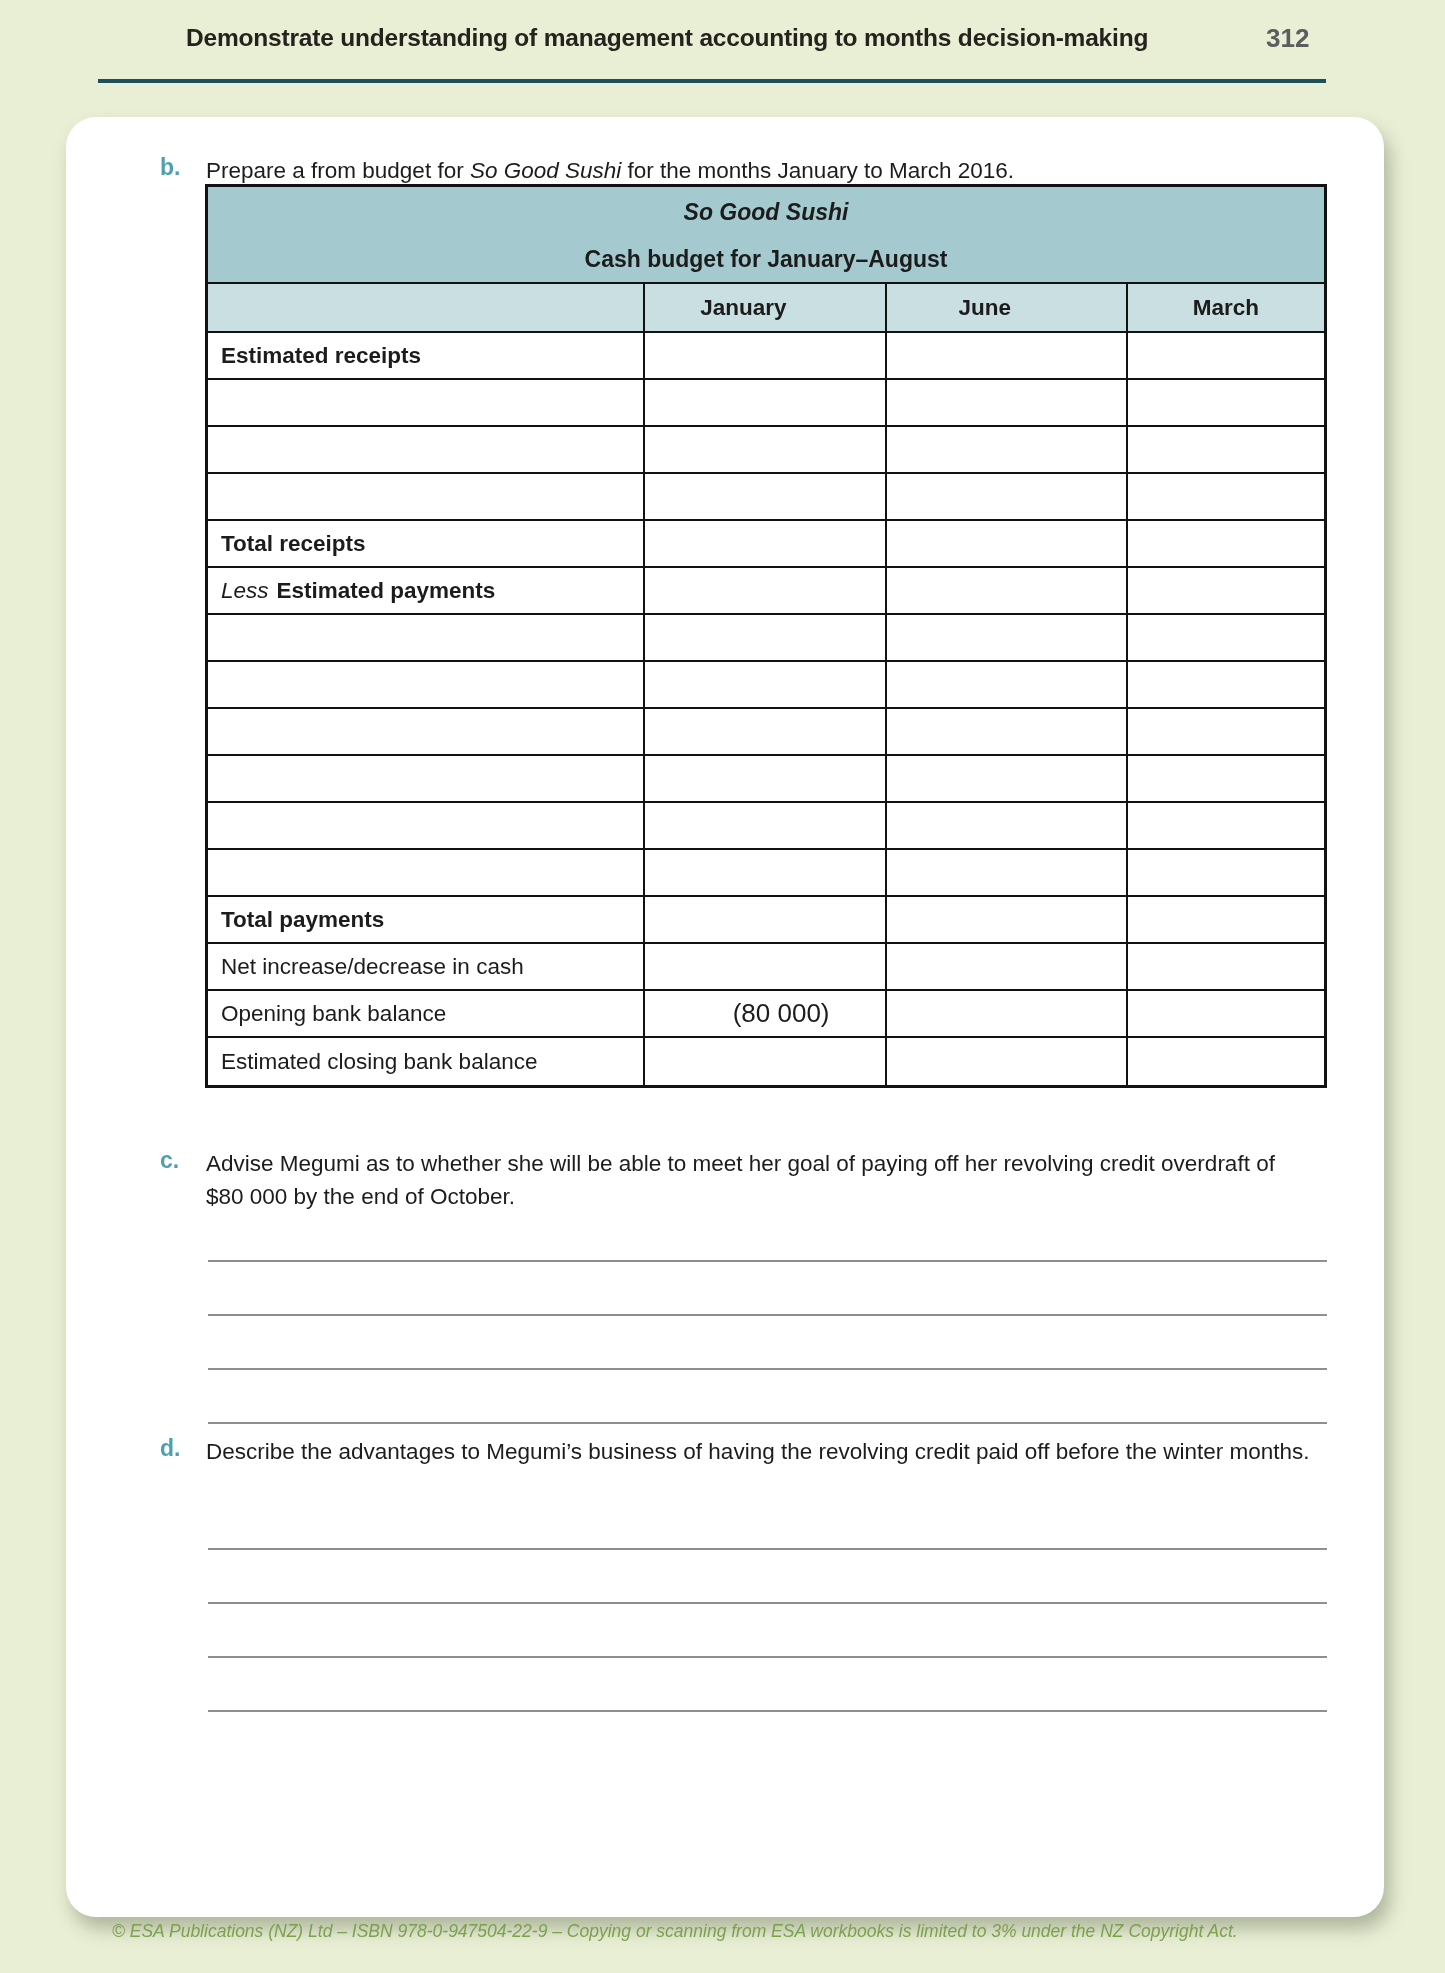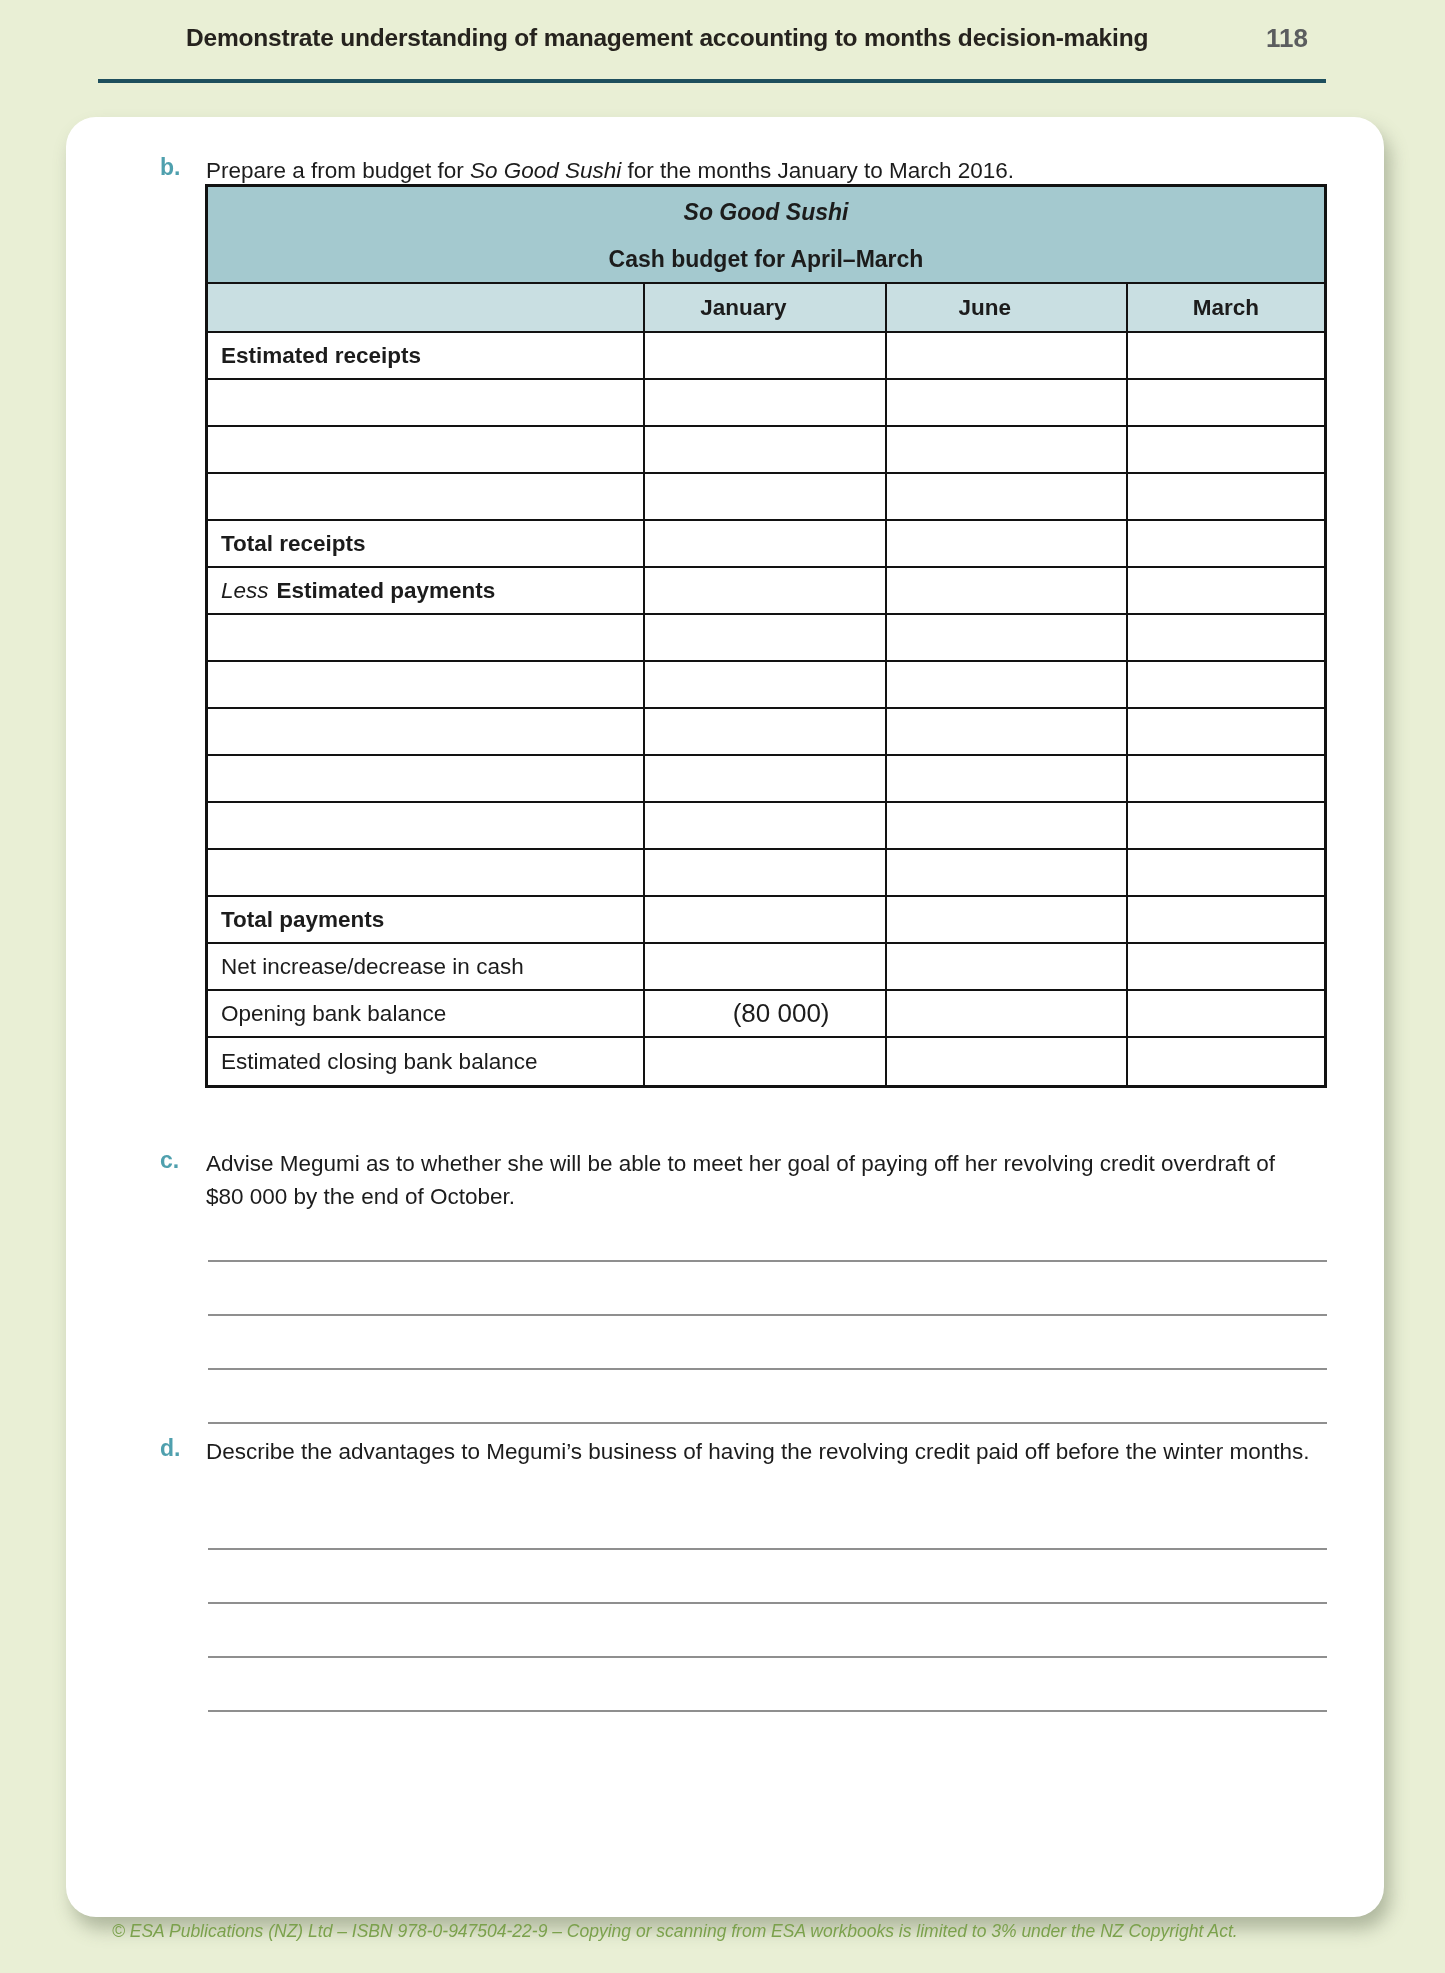--- a/index.html
+++ b/index.html
@@ -96,32 +96,32 @@
     position:absolute;left:112px;top:1921px;
     font-size:17.5px;font-style:italic;color:var(--footer-green);
   }
 </style>
 </head>
 <body>
 
 <div class="page">
 
   <div class="hdr-title">Demonstrate understanding of management accounting to months decision-making</div>
-  <div class="hdr-page">118</div>
+  <div class="hdr-page">312</div>
   <div class="hdr-rule"></div>
 
   <div class="card">
 
     <div class="qlabel" id="qb-label">b.</div>
     <div class="qtext" id="qb-text"><span>Prepare a from budget for </span><span class="it">So Good Sushi</span><span> for the months January to March 2016.</span></div>
 
     <div class="tbl">
       <div class="tbl-title">
         <div class="t1">So Good Sushi</div>
-        <div class="t2">Cash budget for April–March</div>
+        <div class="t2">Cash budget for January–August</div>
       </div>
       <div class="trow colheads" id="col-heads">
           <div class="cell c0"></div>
           <div class="cell cm">January</div>
           <div class="cell cm">June</div>
           <div class="cell cm">March</div>
         </div>
       <div id="tbl-body">
           <div class="trow body-row">
             <div class="cell c0 lbl bold">Estimated receipts</div>

